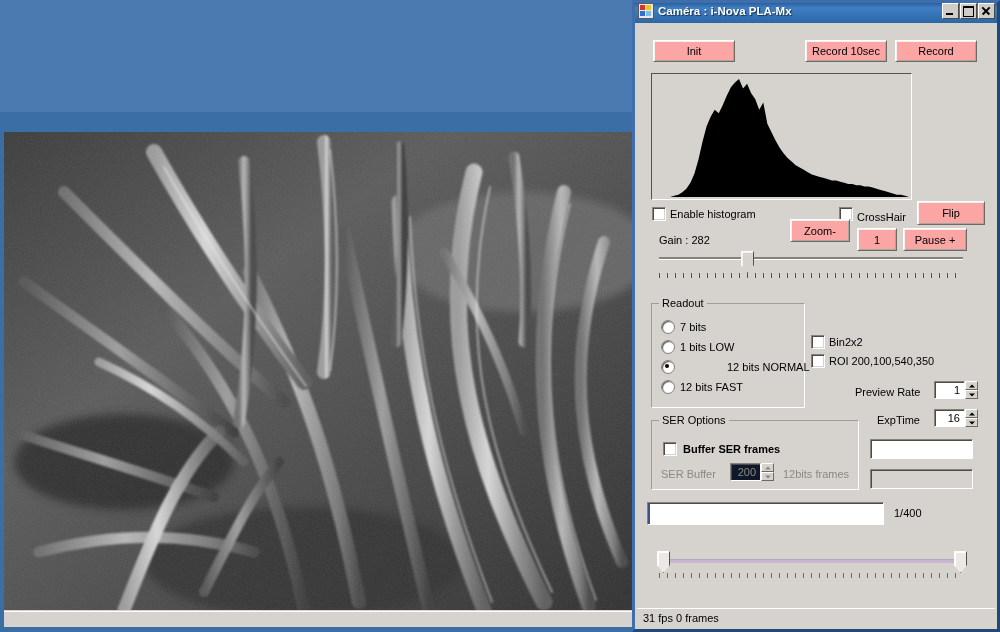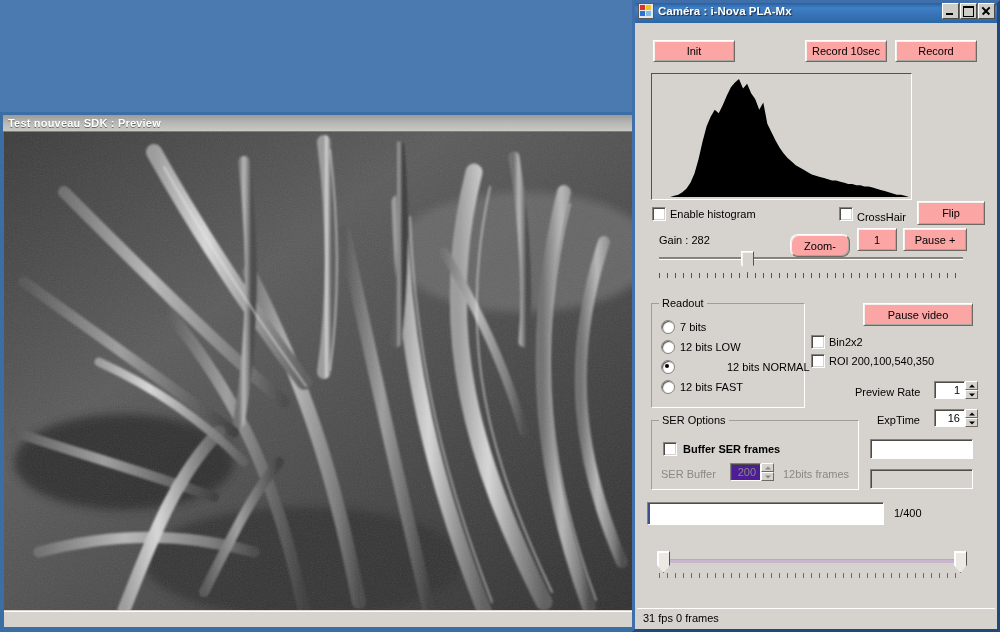--- a/index.html
+++ b/index.html
@@ -108,21 +108,21 @@
   .tbox{position:absolute;background:#ffffff;
         border:1px solid;border-color:#85827c #ffffff #ffffff #85827c;
         box-shadow:inset 1px 1px 0 #4f4c47;
         font-size:11px;display:flex;align-items:center;box-sizing:border-box;}
   .tbox.dis{background:#d6d3ce;color:#8b8881;}
 
   .spin{position:absolute;display:flex;}
   .spin .sv{flex:1;background:#fff;border:1px solid;border-color:#85827c #ffffff #ffffff #85827c;
             box-shadow:inset 1px 1px 0 #4f4c47;display:flex;align-items:center;justify-content:flex-end;
             padding-right:4px;font-size:11px;box-sizing:border-box;}
-  .spin.dis .sv{background:#4c1d95;color:#8b8881;}
+  .spin.dis .sv{background:#0f172a;color:#8b8881;}
   .spin .sb{width:13px;display:flex;flex-direction:column;}
   .spin .sb div{flex:1;background:#d6d3ce;border:1px solid;border-color:#ffffff #6d6a64 #6d6a64 #ffffff;
                 position:relative;}
   .spin .sb div::after{content:"";position:absolute;left:50%;top:50%;transform:translate(-50%,-50%);
                        border-left:3px solid transparent;border-right:3px solid transparent;}
   .spin .sb div.up::after{border-bottom:3px solid #000;}
   .spin .sb div.dn::after{border-top:3px solid #000;}
   .spin.dis .sb div.up::after{border-bottom-color:#8b8881;}
   .spin.dis .sb div.dn::after{border-top-color:#8b8881;}
 
@@ -167,23 +167,20 @@
     background:#d6d3ce;border-top:1px solid #ffffff;
     display:flex;align-items:center;padding-left:6px;font-size:11px;
   }
 </style>
 </head>
 <body>
 
 <div id="desktop"></div>
 
 <div id="preview-window">
-  <div id="preview-titlebar">
-    <span>Test nouveau SDK : Preview</span>
-  </div>
   <div id="preview-client">
     <div id="preview-image">
       <svg width="630" height="478" viewBox="0 0 630 478" preserveAspectRatio="none">
         <defs>
           <linearGradient id="bgGrad" x1="0" y1="0" x2="1" y2="1">
             <stop offset="0%" stop-color="#3a3a3a"></stop>
             <stop offset="35%" stop-color="#5a5a5a"></stop>
             <stop offset="60%" stop-color="#4a4a4a"></stop>
             <stop offset="100%" stop-color="#2e2e2e"></stop>
           </linearGradient>
@@ -300,43 +297,42 @@
     <span class="cb" style="left:17px;top:184px;"></span>
     <span class="lbl" style="left:35px;top:185px;">Enable histogram</span>
 
     <span class="cb" style="left:204px;top:184px;"></span>
     <span class="lbl" style="left:222px;top:188px;">CrossHair</span>
 
     <div class="btn" style="left:282px;top:178px;width:66px;height:22px;">Flip</div>
 
     <span class="lbl" style="left:24px;top:211px;">Gain : 282</span>
 
-    <div class="btn" style="left:155px;top:211px;width:58px;height:21px;border-radius:8px;">Zoom-</div>
+    <div class="btn" style="left:155px;top:196px;width:58px;height:21px;">Zoom-</div>
     <div class="btn" style="left:222px;top:205px;width:38px;height:21px;">1</div>
     <div class="btn" style="left:268px;top:205px;width:62px;height:21px;">Pause +</div>
 
     <div class="trk" style="left:24px;top:228px;width:304px;height:28px;">
       <div class="rail"></div>
       <div class="thumb" id="gain-thumb" style="left: 82.04px;"></div>
       <div class="ticks"></div>
     </div>
 
     <div class="grp" style="left:16px;top:280px;width:152px;height:103px;">
       <span class="cap">Readout</span>
     </div>
     <span class="rb" style="left:26px;top:297px;"></span>
     <span class="lbl" style="left:45px;top:298px;">7 bits</span>
     <span class="rb" style="left:26px;top:317px;"></span>
-    <span class="lbl" style="left:45px;top:318px;">12 bits LOW</span>
+    <span class="lbl" style="left:45px;top:318px;">1 bits LOW</span>
     <span class="rb on" style="left:26px;top:337px;"></span>
     <span class="lbl" style="left:45px;top:338px;margin-left:47px;">12 bits NORMAL</span>
     <span class="rb" style="left:26px;top:357px;"></span>
     <span class="lbl" style="left:45px;top:358px;">12 bits FAST</span>
 
-    <div class="btn" style="left:228px;top:280px;width:108px;height:21px;">Pause video</div>
 
     <span class="cb" style="left:176px;top:312px;"></span>
     <span class="lbl" style="left:194px;top:313px;">Bin2x2</span>
     <span class="cb" style="left:176px;top:331px;"></span>
     <span class="lbl" style="left:194px;top:332px;">ROI 200,100,540,350</span>
 
     <span class="lbl" style="left:220px;top:363px;">Preview Rate</span>
     <div class="spin" style="left:299px;top:358px;width:44px;height:18px;">
       <span class="sv">1</span>
       <span class="sb">

